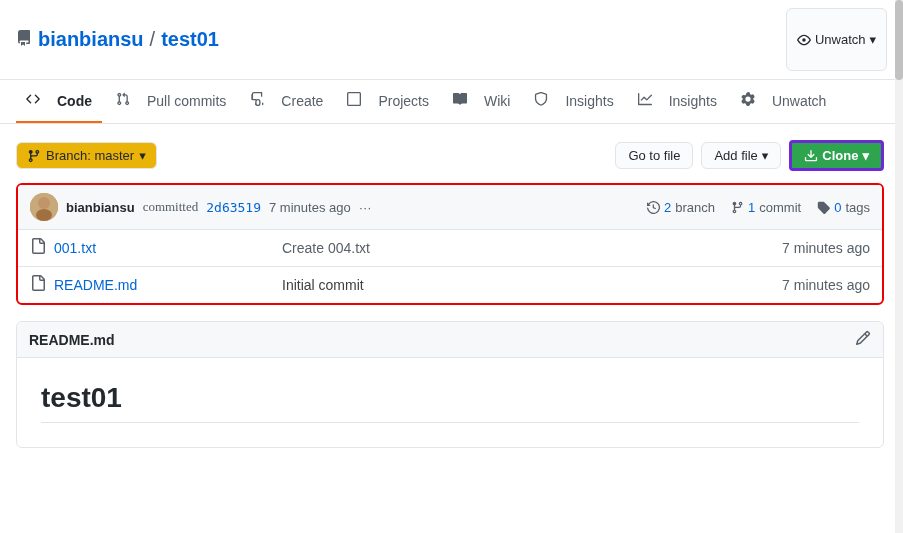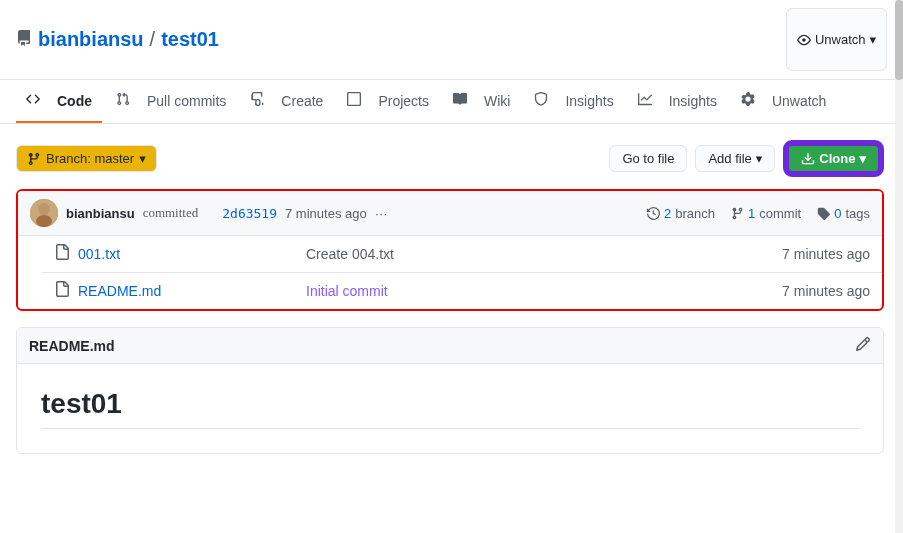--- a/index.html
+++ b/index.html
@@ -95,22 +95,22 @@
       padding: 5px 12px;
       font-size: 13px;
       cursor: pointer;
       background: #fafbfc;
       color: #24292e;
     }
     .btn-primary {
       display: flex;
       align-items: center;
       gap: 4px;
-      border: 6px solid #6d28d9;
-      border-radius: 9px;
+      border: 3px solid #6d28d9;
+      border-radius: 4px;
       padding: 5px 12px;
       font-size: 13px;
       cursor: pointer;
       background: #2ea44f;
       color: #fff;
       font-weight: 600;
     }
 
     
     .commit-bar {
@@ -136,21 +136,21 @@
     .avatar-img::before {
       content: '';
       width: 12px; height: 12px;
       background: #c0956a;
       border-radius: 50%;
       position: absolute;
       top: 4px;
     }
     .commit-author { font-weight: 600; color: #24292e; }
     .commit-msg { color: #586069; font-family: Liberation Serif, serif; }
-    .commit-hash { color: #0366d6; font-family: monospace; margin-left: 16px; }
+    .commit-hash { color: #0366d6; font-family: monospace; }
     .commit-time { color: #586069; }
     .commit-dot { color: #586069; }
     .commit-bar-right { display: flex; align-items: center; gap: 16px; color: #586069; }
     .commit-stat { display: flex; align-items: center; gap: 4px; }
     .commit-stat a { color: #0366d6; text-decoration: none; }
 
     
     .file-list {
       border: 2px solid #e00;
       border-top: none;
@@ -180,21 +180,20 @@
       margin-bottom: 16px;
     }
     .repo-files-container .commit-bar {
       border: none;
       border-radius: 0;
       border-bottom: 1px solid #e1e4e8;
     }
     .file-list {
       border: none;
       border-radius: 0;
-      margin-left: 24px;
     }
     .file-row:first-child { border-top: none; }
 
     
     .readme-section {
       border: 1px solid #e1e4e8;
       border-radius: 6px;
       overflow: hidden;
     }
     .readme-header {
@@ -408,21 +407,21 @@
       <div class="file-row">
         <span class="file-icon">
           <svg width="16" height="16" viewBox="0 0 16 16" fill="#586069">
               <path d="M2 1.75C2 .784 2.784 0 3.75 0h6.586c.464 0 .909.184 1.237.513l2.914 2.914c.329.328.513.773.513 1.237v9.586A1.75 1.75 0 0 1 13.25 16h-9.5A1.75 1.75 0 0 1 2 14.25V1.75zm1.75-.25a.25.25 0 0 0-.25.25v12.5c0 .138.112.25.25.25h9.5a.25.25 0 0 0 .25-.25V6h-2.75A1.75 1.75 0 0 1 9 4.25V1.5H3.75zm6.75.062V4.25c0 .138.112.25.25.25h2.688l-.011-.013-2.914-2.914-.013-.011z"></path>
             </svg>
         </span>
         <div class="file-name">
           <a>README.md</a>
         </div>
         <div class="file-commit">
-          <a style="color:#8b5cf6;text-decoration:none;">Initial commit</a>
+          <a style="color:#404040;text-decoration:none;">Initial commit</a>
         </div>
         <div class="file-time">7 minutes ago</div>
       </div>
     </div>
 
   </div>
 
   <div class="readme-section">
     <div class="readme-header">
       <span>README.md</span>

